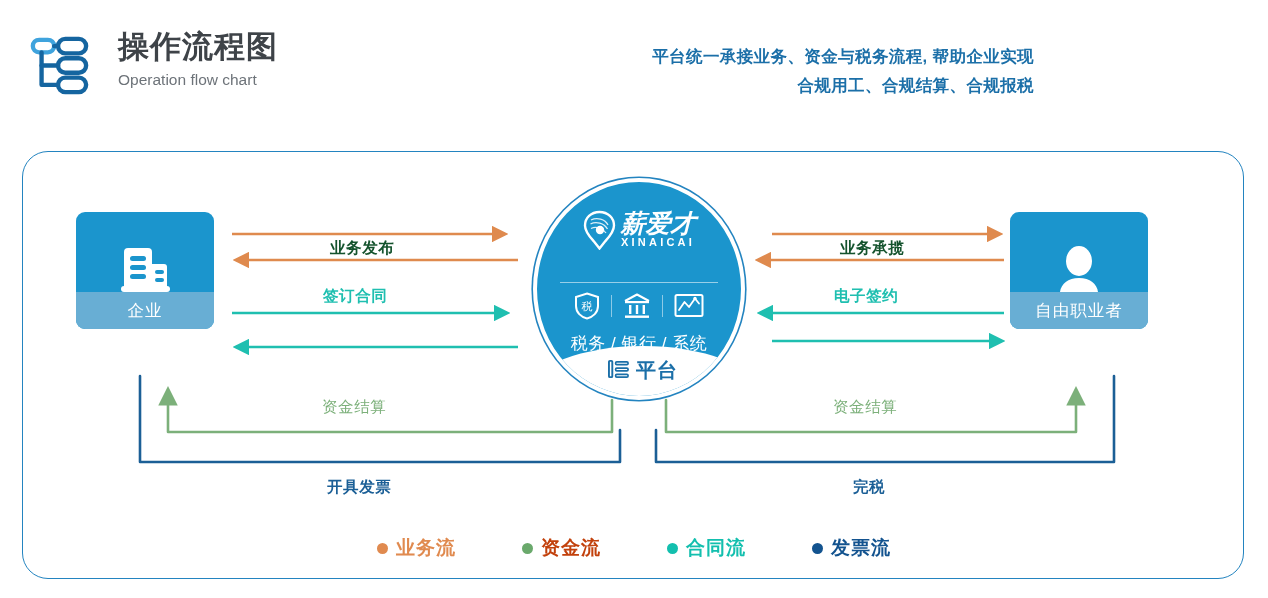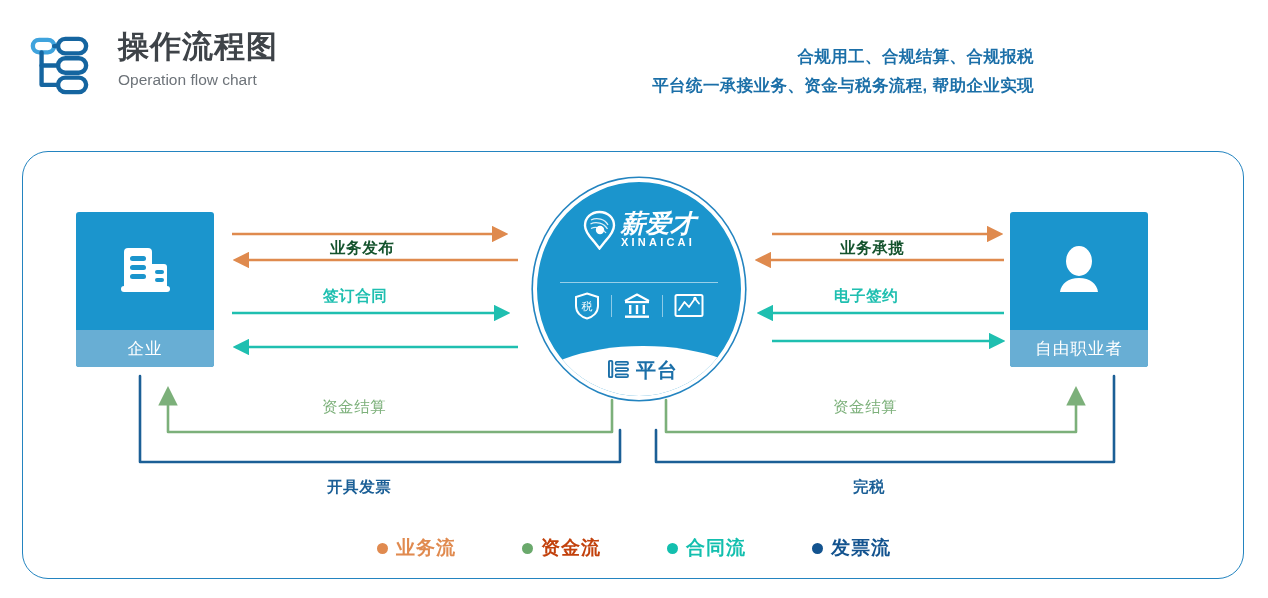--- a/index.html
+++ b/index.html
@@ -78,22 +78,22 @@
   .diagram {
     position: absolute;
     left: 0; top: 0;
     width: 1268px; height: 598px;
     pointer-events: none;
   }
 
   
   .entity {
     position: absolute;
-    width: 138px; height: 155px;
-    border-radius: 3px;
+    width: 138px; height: 117px;
+    border-radius: 9px;
     background: #1b95cd;
     overflow: hidden;
   }
   .entity.left  { left: 76px;  top: 212px; }
   .entity.right { left: 1010px; top: 212px; }
   .entity .glyph {
     position: absolute;
     left: 0; top: 0;
     width: 138px; height: 118px;
     display: flex;
@@ -253,22 +253,22 @@
       <path d="M14 19 L14 52.5 L31 52.5" fill="none" stroke="#1565a0" stroke-width="4.5" stroke-linecap="round" stroke-linejoin="round"></path>
       <path d="M14 32.5 L31 32.5" fill="none" stroke="#1565a0" stroke-width="4.5" stroke-linecap="round"></path>
       <path d="M27 12.5 L31 12.5" fill="none" stroke="#1565a0" stroke-width="4.5" stroke-linecap="round"></path>
     </svg>
     <div class="hdr-text">
       <div class="hdr-title">操作流程图</div>
       <div class="hdr-sub">Operation flow chart</div>
     </div>
   </div>
   <div class="hdr-right">
+    <div>平台统一承接业务、资金与税务流程, 帮助企业实现</div>
     <div>合规用工、合规结算、合规报税</div>
-    <div>平台统一承接业务、资金与税务流程, 帮助企业实现</div>
   </div>
 </div>
 
 <div class="card"></div>
 
 <svg class="diagram" viewBox="0 0 1268 598">
   <defs>
     <marker id="ar-o-r" markerWidth="7" markerHeight="7" refX="5.6" refY="3.5" orient="auto">
       <path d="M0,0 L7,3.5 L0,7 z" fill="#df8a4e"></path>
     </marker>
@@ -378,20 +378,21 @@
       <rect x="2" y="23.5" width="24" height="2.4" fill="#ffffff"></rect>
     </svg>
     <div class="sep"></div>
     <svg width="30" height="26" viewBox="0 0 30 26">
       <rect x="1.5" y="2" width="27" height="21" rx="1.5" fill="none" stroke="#ffffff" stroke-width="2"></rect>
       <path d="M5 17 L10.5 9 L15 14 L21 5.5 L25 10.5" fill="none" stroke="#ffffff" stroke-width="1.8" stroke-linejoin="round" stroke-linecap="round"></path>
       <circle cx="21" cy="5.5" r="1.7" fill="#ffffff"></circle>
     </svg>
   </div>
 
+  <div class="hub-services">税务 / 银行 / 系统</div>
 
   <div class="hub-platform">
     <svg class="pf-icon" viewBox="0 0 22 22">
       <rect x="1" y="2" width="3.5" height="17" rx="1" fill="none" stroke="#1b6fa8" stroke-width="2"></rect>
       <rect x="8" y="3" width="13" height="3" rx="1.2" fill="none" stroke="#1b6fa8" stroke-width="1.8"></rect>
       <rect x="8" y="9.5" width="13" height="3" rx="1.2" fill="none" stroke="#1b6fa8" stroke-width="1.8"></rect>
       <rect x="8" y="16" width="13" height="3" rx="1.2" fill="none" stroke="#1b6fa8" stroke-width="1.8"></rect>
     </svg>
     <div class="pf-text">平台</div>
   </div>

